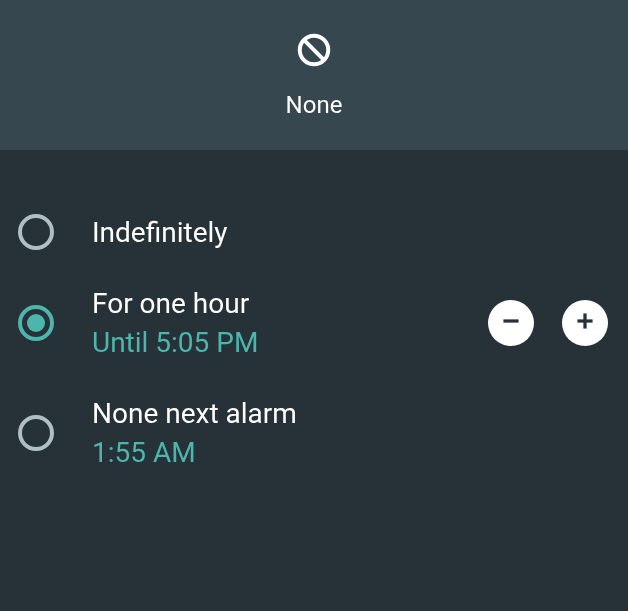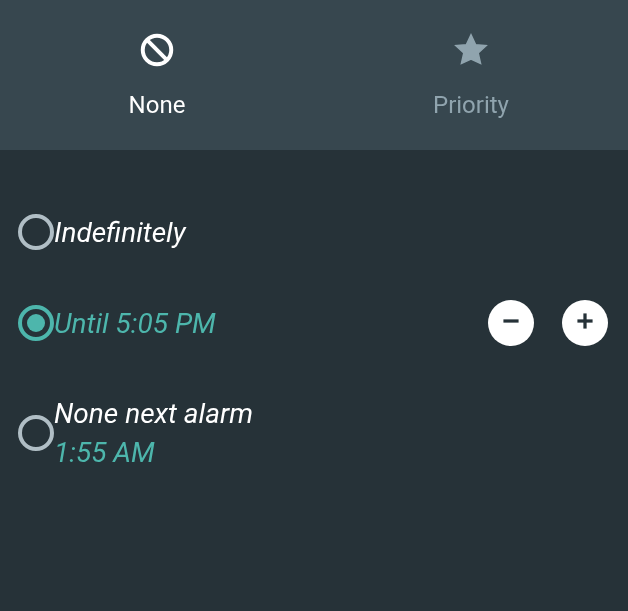--- a/index.html
+++ b/index.html
@@ -65,25 +65,25 @@
     .radio.selected::after {
       content: "";
       position: absolute;
       left: 50%; top: 50%;
       width: 18px; height: 18px;
       margin-left: -9px; margin-top: -9px;
       background: #4db6ac;
       border-radius: 50%;
     }
     .option-text {
+      margin-left: 38px;
       display: flex;
       flex-direction: column;
       gap: 6px;
       flex: 1;
-      font-style: italic;
     }
     .opt-label { font-size: 28px; color: #fff; }
     .opt-sub { font-size: 28px; color: #4db6ac; }
     .steppers {
       display: flex;
       align-items: center;
       gap: 28px;
       margin-right: 2px;
     }
     .circle-btn {
@@ -105,42 +105,35 @@
     <span class="icon">
       <svg viewBox="0 0 24 24">
           <g fill="none" stroke="#fff" stroke-width="2.5">
             <circle cx="12" cy="12" r="9"></circle>
             <line x1="5.5" y1="5.5" x2="18.5" y2="18.5"></line>
           </g>
         </svg>
     </span>
     <span class="label">None</span>
   </div>
-  <div class="tab inactive">
-    <span class="icon">
-      <svg viewBox="0 0 24 24">
-          <path fill="#90a4ae" d="M12 2.5l2.92 6.26 6.58.56-5 4.53 1.5 6.65L12 17.77 5.99 20.5l1.5-6.65-5-4.53 6.58-.56z"></path>
-        </svg>
-    </span>
-    <span class="label">Priority</span>
-  </div>
 </div>
 
 <div class="content">
 
   <div class="option">
     <span class="radio"></span>
     <div class="option-text">
       <span class="opt-label">Indefinitely</span>
     </div>
   </div>
 
   <div class="option option-tall">
     <span class="radio selected"></span>
     <div class="option-text">
+      <span class="opt-label">For one hour</span>
       <span class="opt-sub">Until 5:05 PM</span>
     </div>
     <div class="steppers">
       <span class="circle-btn">
         <span><svg viewBox="0 0 24 24">
               <rect x="5" y="10.5" width="14" height="3" fill="#263238"></rect>
             </svg></span>
       </span>
       <span class="circle-btn">
         <span><svg viewBox="0 0 24 24">

